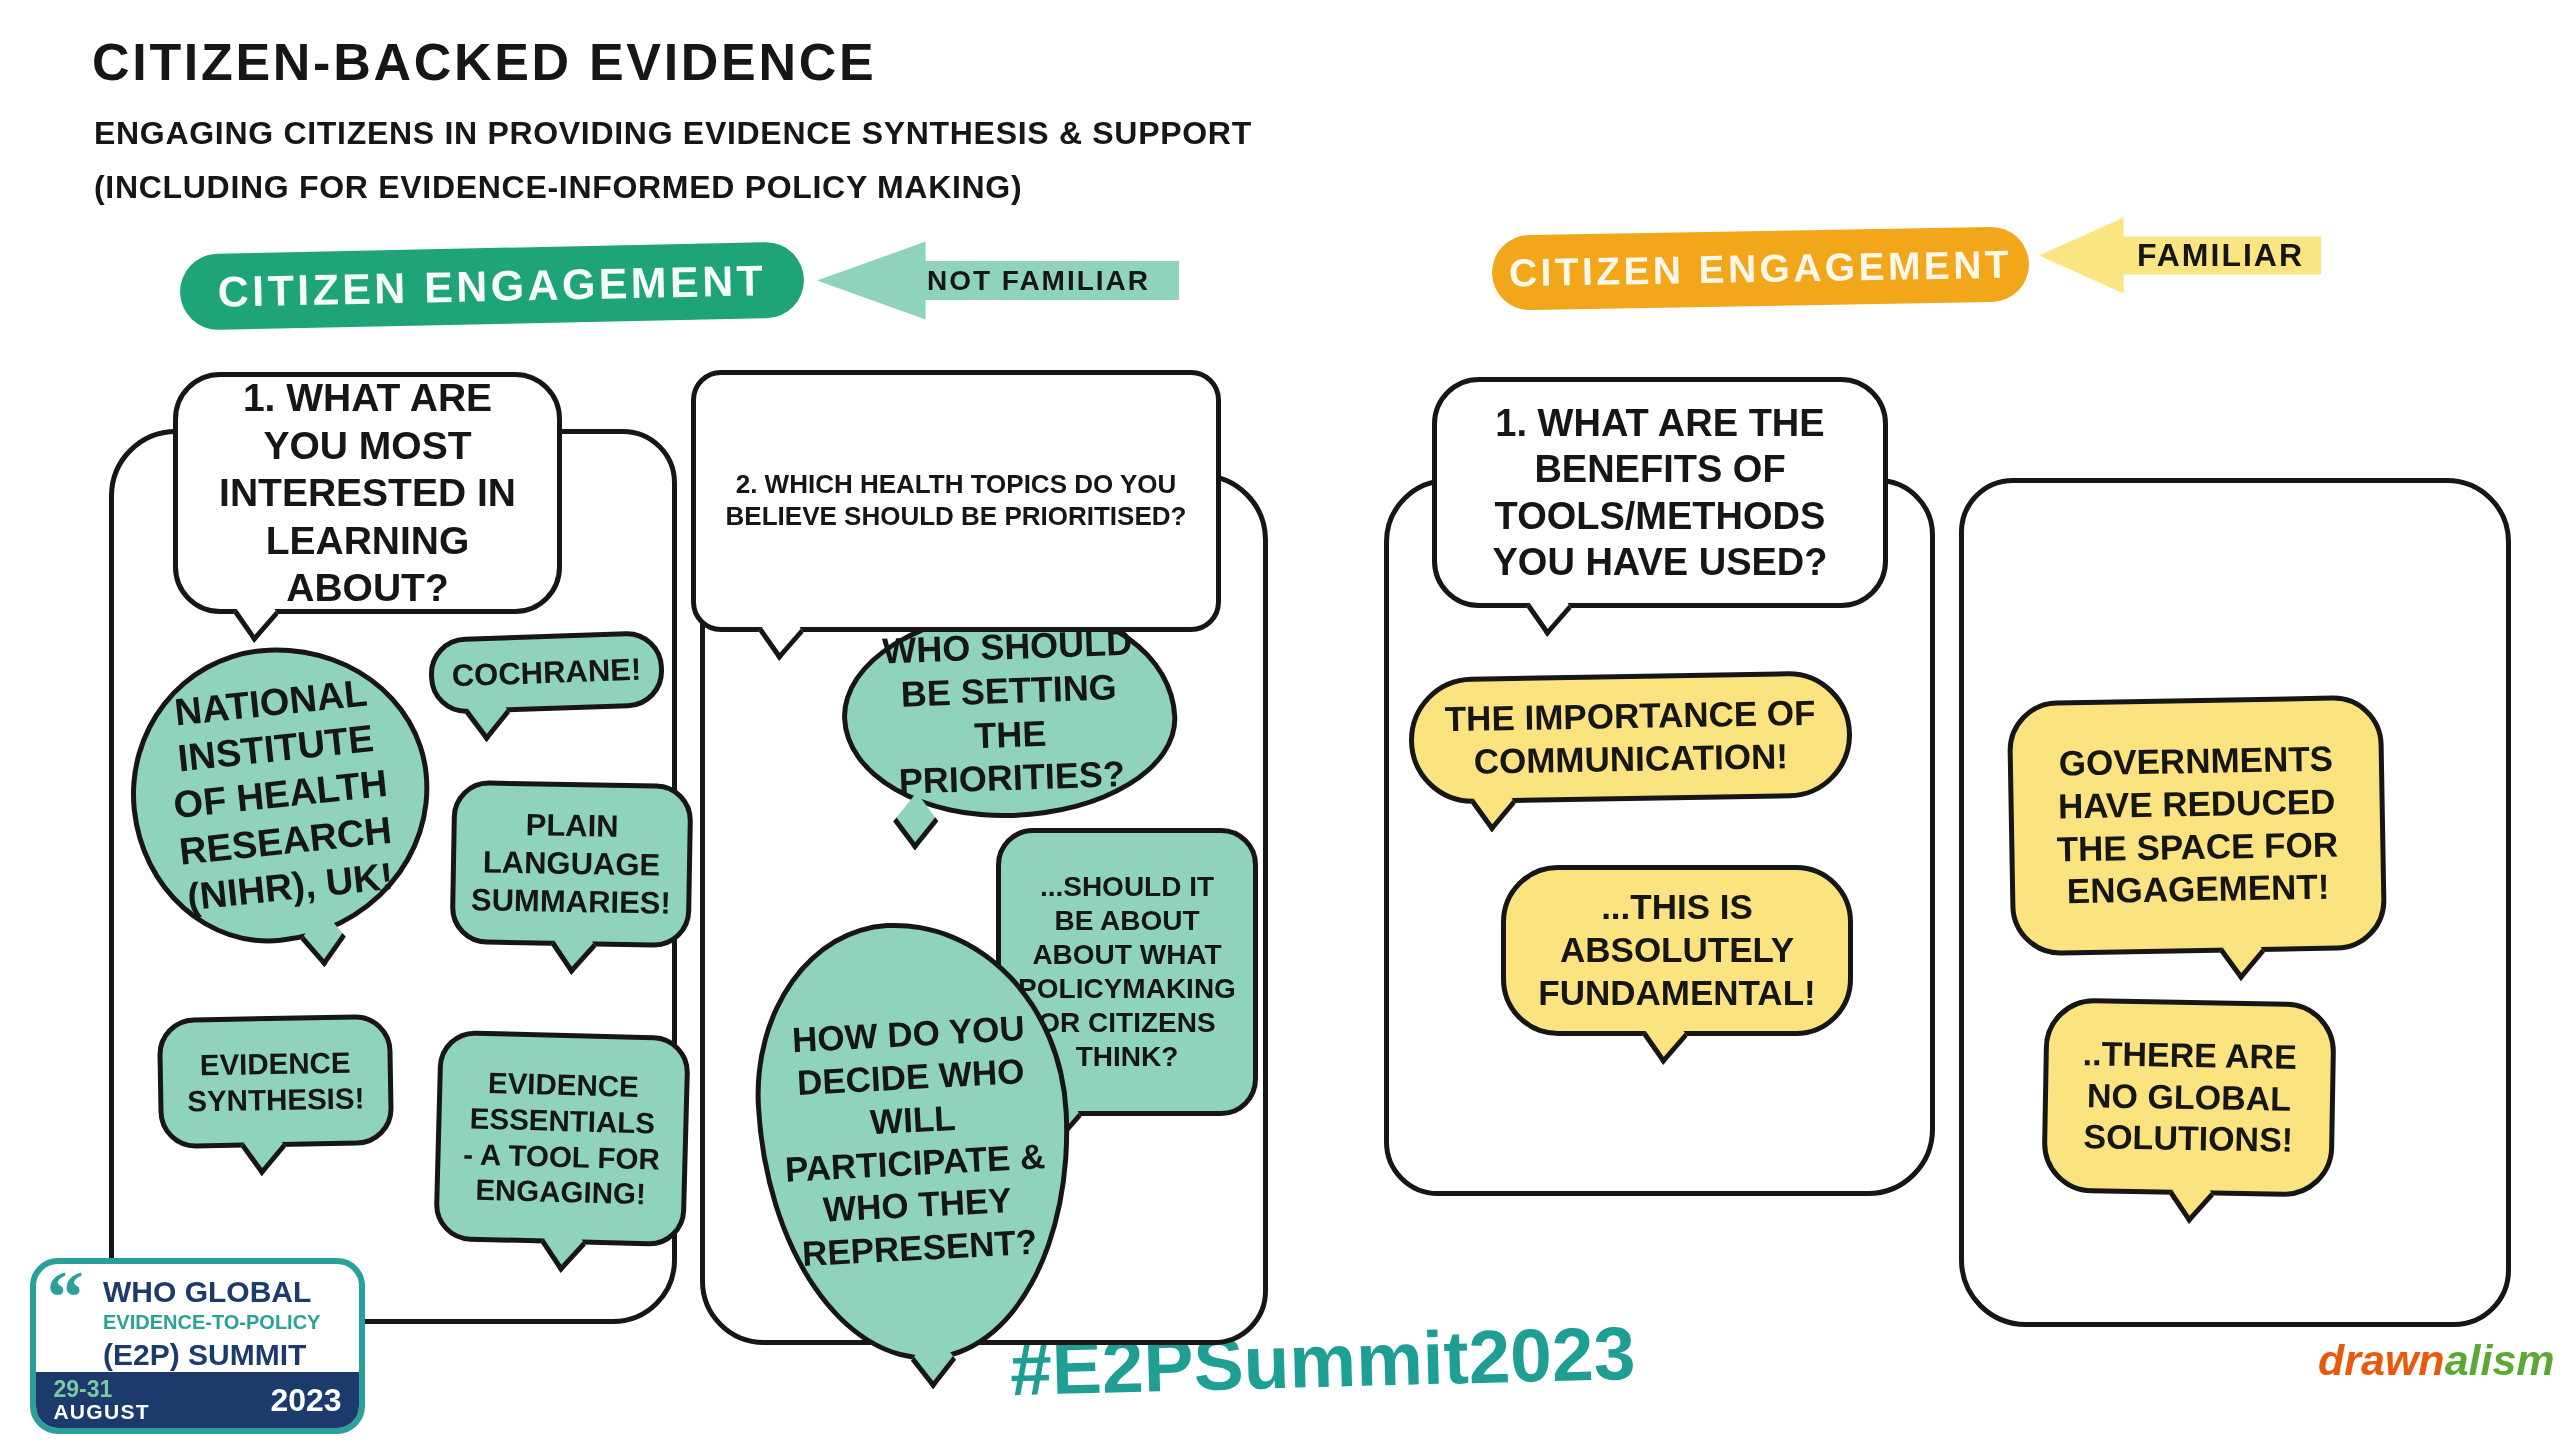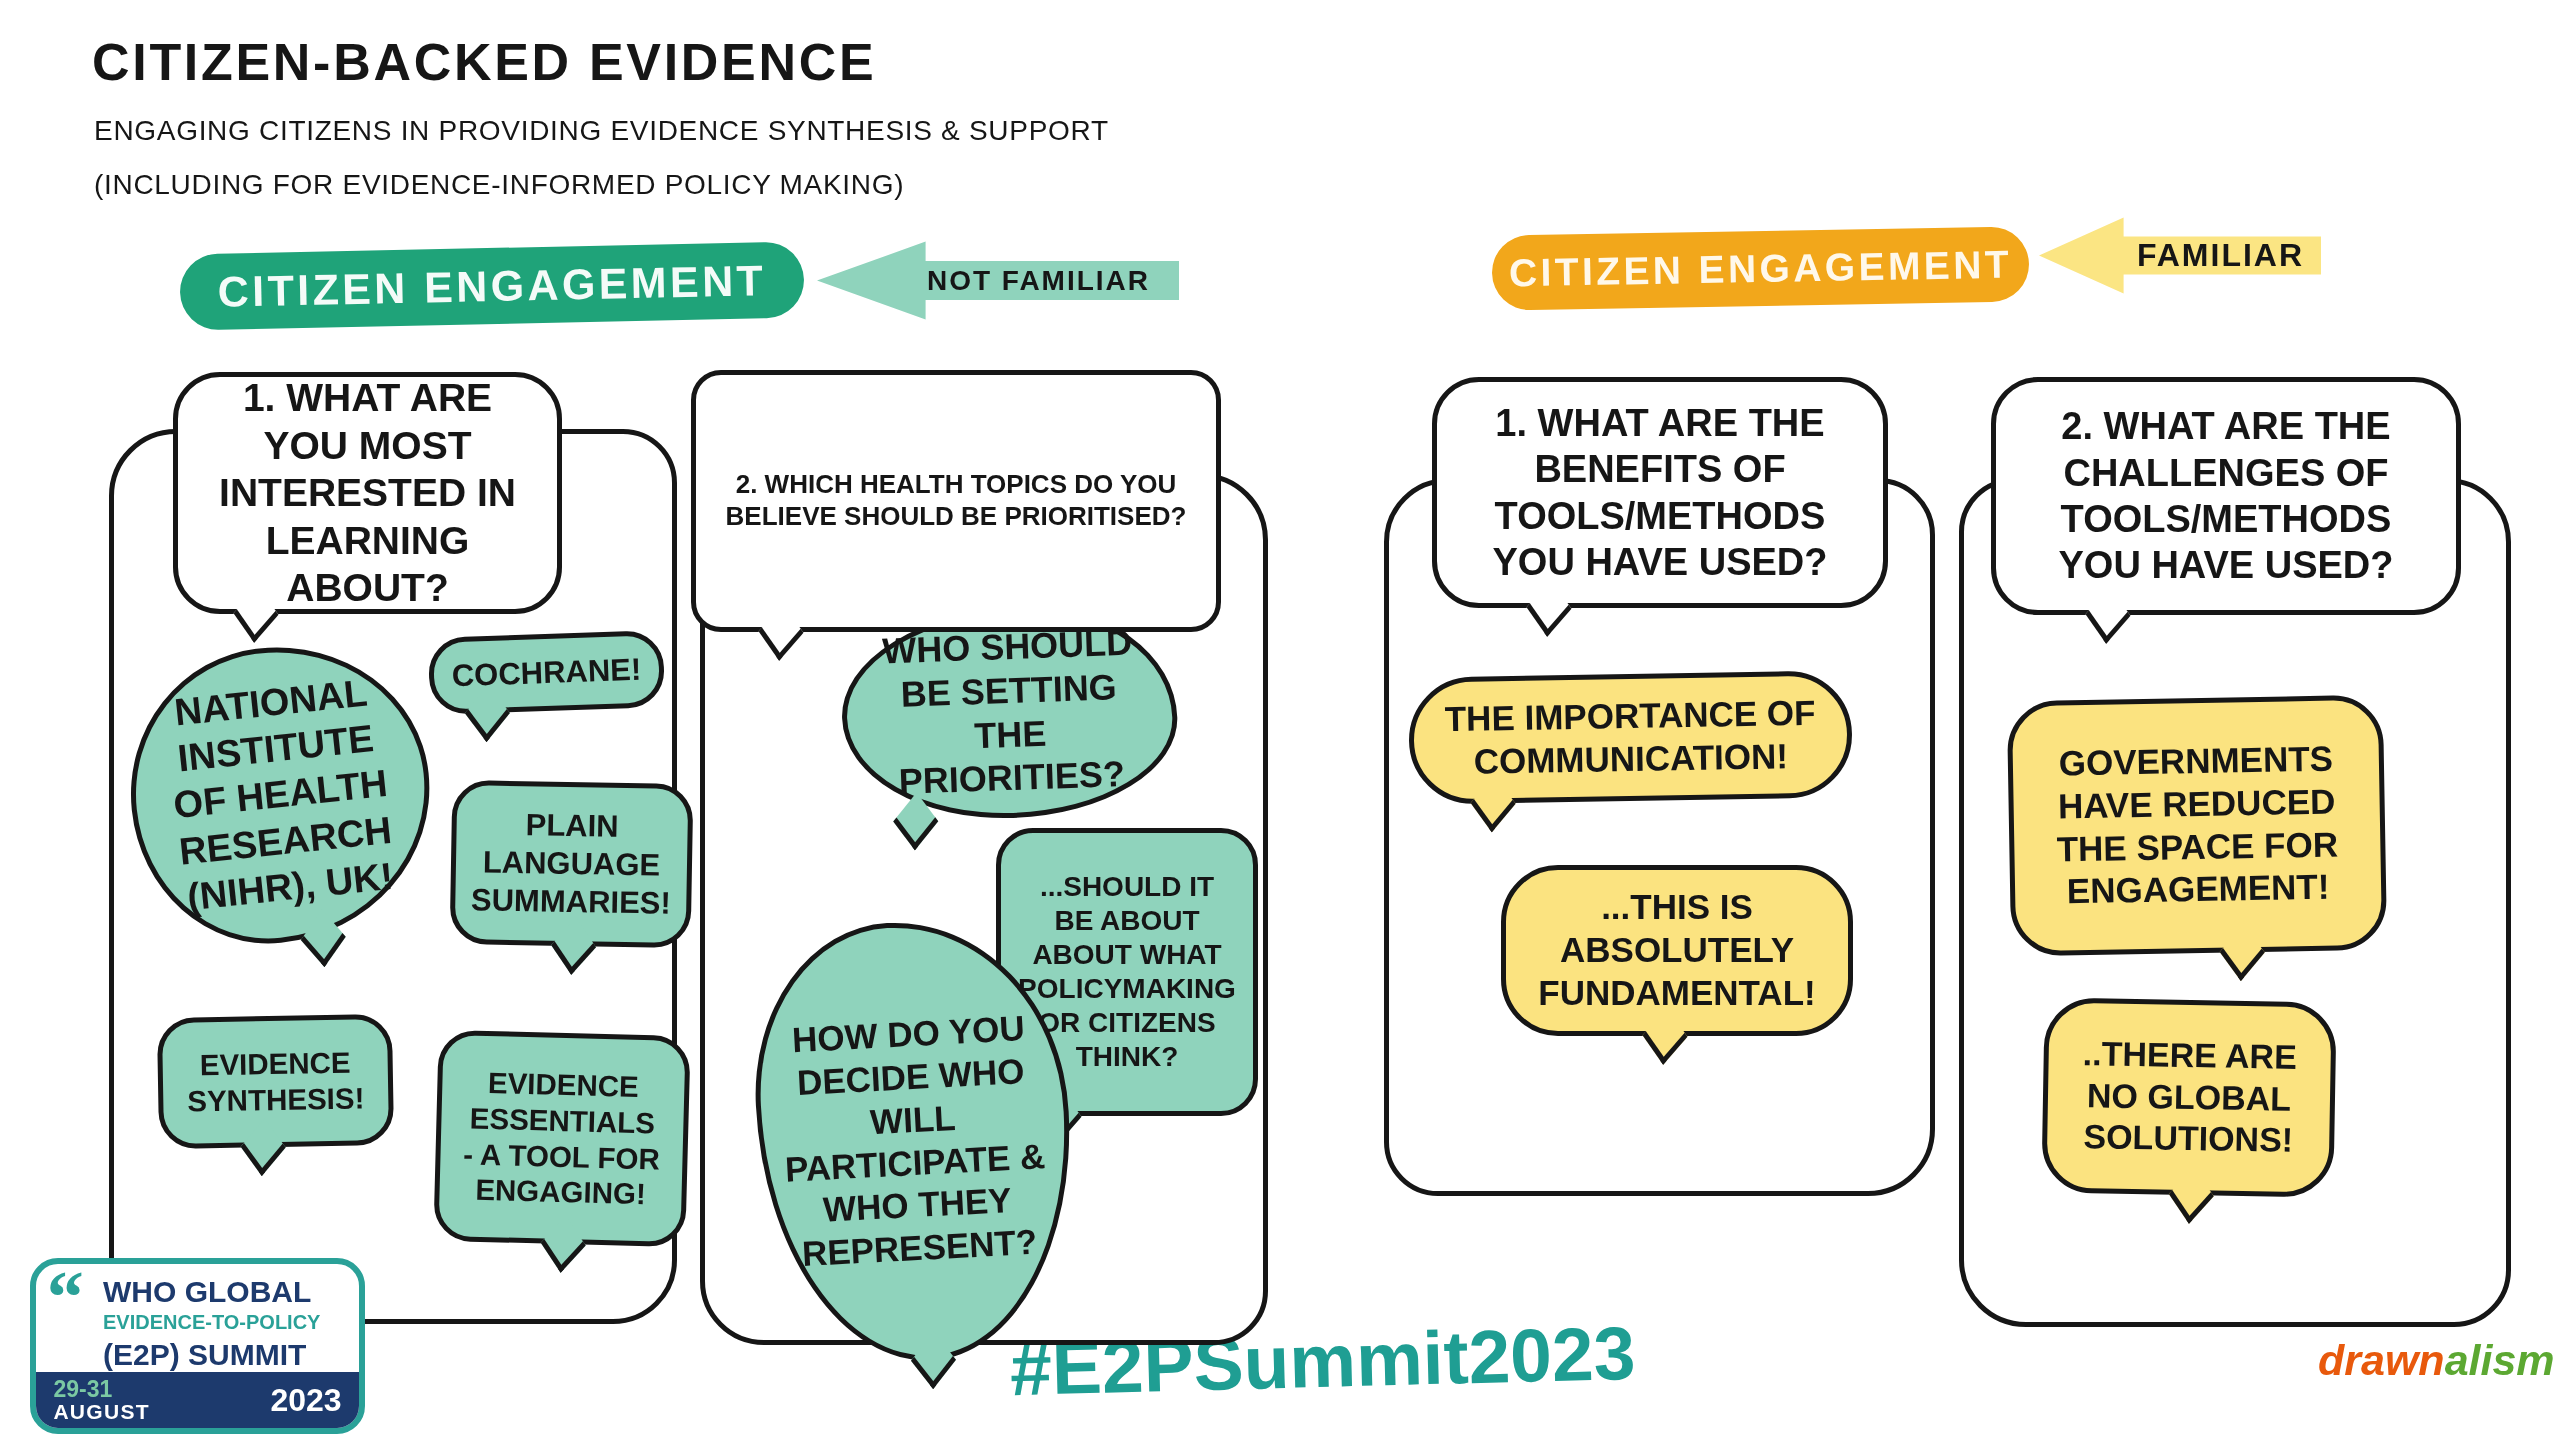--- a/index.html
+++ b/index.html
@@ -3,21 +3,21 @@
 <meta charset="utf-8">
 <style>
   html,body{margin:0;padding:0;background:#ffffff;}
   #stage{
     position:relative;width:2576px;height:1449px;background:#ffffff;
     font-family:"Liberation Sans","DejaVu Sans",sans-serif;
     color:var(--ink,#161616);overflow:hidden;
   }
   
   .title{position:absolute;left:92px;top:32px;font-size:52px;font-weight:700;letter-spacing:2.7px;text-align:right;}
-  .subtitle{position:absolute;font-size:28px;font-weight:400;letter-spacing:0.7px;}
+  .subtitle{position:absolute;font-size:32px;font-weight:700;letter-spacing:0.7px;}
   
   .banner{position:absolute;display:flex;align-items:center;justify-content:center;
     border-radius:39px;font-weight:700;letter-spacing:3.4px;z-index:2;}
   .banner.green{background:var(--teal-banner,#1FA379);color:#f4fbf8;font-size:43px;transform:rotate(-1.2deg);}
   .banner.orange{background:var(--orange-banner,#F2A71B);color:#fff8ea;font-size:39px;transform:rotate(-1deg);}
   .arrow{position:absolute;display:flex;align-items:center;justify-content:center;
     font-weight:700;letter-spacing:2px;color:var(--ink,#161616);z-index:2;
     clip-path:polygon(0 50%,30% 2%,30% 26%,100% 26%,100% 74%,30% 74%,30% 98%);
     padding-left:81px;box-sizing:border-box;}
   .arrow.teal{background:var(--teal-bubble,#8FD3BC);font-size:28px;}
@@ -84,21 +84,20 @@
 
   <div class="bubble white tail" style="left:691px;top:370px;width:530px;height:262px;font-size:26px;--tx:67px;border-radius:30px;">2. WHICH HEALTH TOPICS DO YOU BELIEVE SHOULD BE PRIORITISED?</div>
   <div class="bubble teal tail" style="left:842px;top:607px;width:335px;height:211px;font-size:36px;--tx:47px;transform:rotate(-2deg);border-radius:55% 45% 50% 50% / 50% 55% 45% 50%;">WHO SHOULD BE SETTING THE PRIORITIES?</div>
   <div class="bubble teal tail" style="left:996px;top:828px;width:262px;height:288px;font-size:28px;--tx:40px;">...SHOULD IT BE ABOUT ABOUT WHAT POLICYMAKING OR CITIZENS THINK?</div>
   <div class="bubble teal tail" style="left:758px;top:922px;width:312px;height:439px;font-size:35px;--tx:141px;transform:rotate(-3deg);border-radius:45% 55% 48% 52% / 40% 45% 55% 60%;">HOW DO YOU DECIDE WHO WILL PARTICIPATE &amp; WHO THEY REPRESENT?</div>
 
   <div class="bubble white tail" style="left:1432px;top:377px;width:456px;height:231px;font-size:38px;--tx:94px;border-radius:47px;">1. WHAT ARE THE BENEFITS OF TOOLS/METHODS YOU HAVE USED?</div>
   <div class="bubble yellow tail" style="left:1409px;top:674px;width:443px;height:127px;font-size:35px;--tx:60px;border-radius:64px;transform:rotate(-1deg);">THE IMPORTANCE OF COMMUNICATION!</div>
   <div class="bubble yellow tail" style="left:1501px;top:865px;width:352px;height:171px;font-size:35px;--tx:141px;border-radius:57px;">...THIS IS ABSOLUTELY FUNDAMENTAL!</div>
 
-  <div class="bubble white tail" style="left:1991px;top:377px;width:470px;height:238px;font-size:38px;--tx:94px;border-radius:47px;">2. WHAT ARE THE CHALLENGES OF TOOLS/METHODS YOU HAVE USED?</div>
   <div class="bubble yellow tail" style="left:2009px;top:698px;width:376px;height:255px;font-size:35px;--tx:208px;border-radius:50px;transform:rotate(-1deg);">GOVERNMENTS HAVE REDUCED THE SPACE FOR ENGAGEMENT!</div>
   <div class="bubble yellow tail" style="left:2043px;top:1000px;width:292px;height:195px;font-size:34px;--tx:127px;border-radius:50px;transform:rotate(1deg);">..THERE ARE NO GLOBAL SOLUTIONS!</div>
 
   <div class="badge">
     <div class="badge-quote">“</div>
     <div class="badge-l1">WHO GLOBAL</div>
     <div class="badge-l2">EVIDENCE-TO-POLICY</div>
     <div class="badge-l3">(E2P) SUMMIT</div>
     <div class="badge-bottom">
       <div class="badge-datecol">

